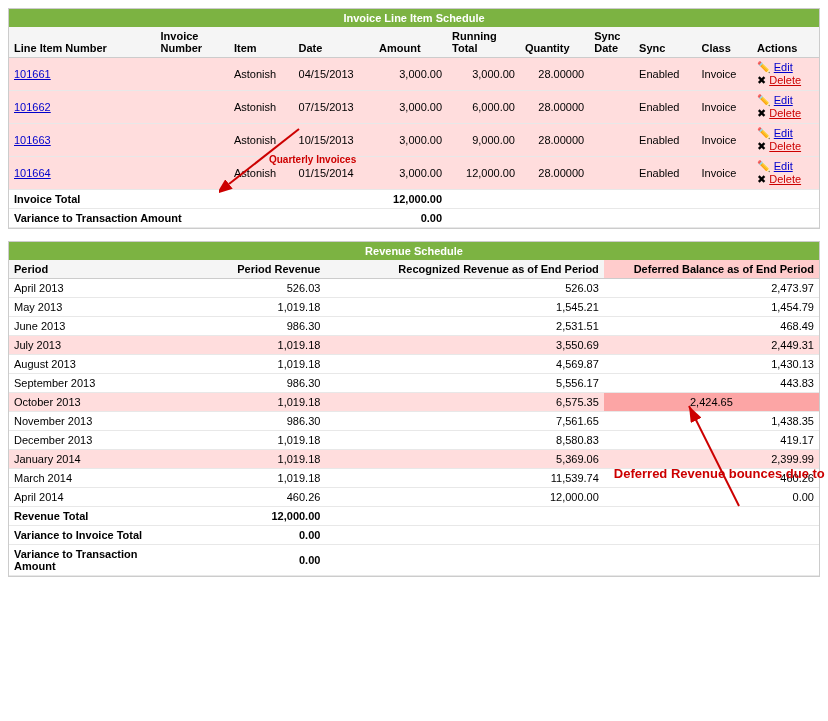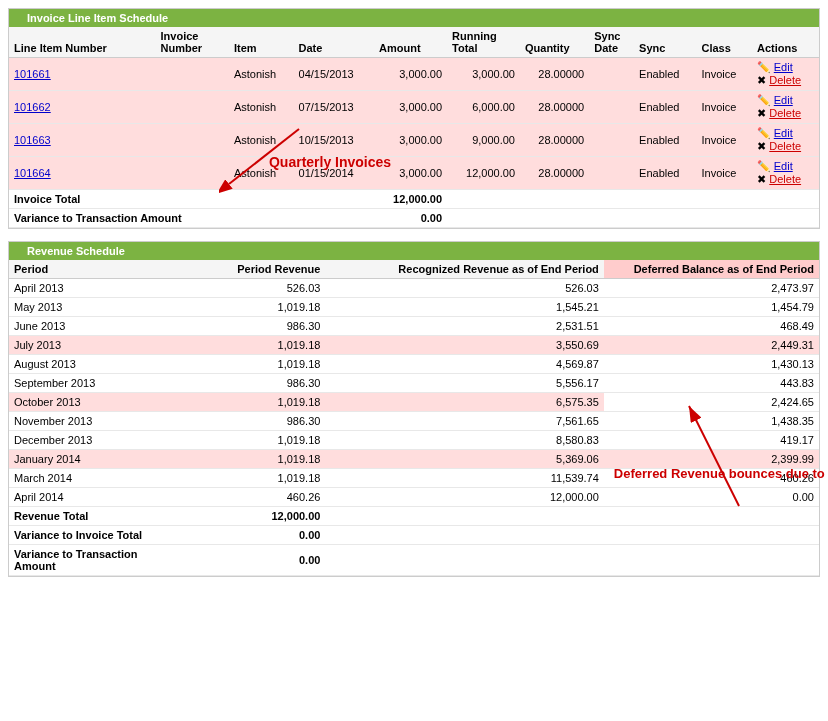--- a/index.html
+++ b/index.html
@@ -1,35 +1,35 @@
 <!DOCTYPE html>
 <html><head>
   <meta charset="utf-8">
   <style>
     * { box-sizing: border-box; margin: 0; padding: 0; }
     body { font-family: Arial, sans-serif; font-size: 11px; background: #fff; width: 828px; }
 
     .section { border: 1px solid #ccc; margin: 8px; }
-    .section-header { background: #7cb342; color: #fff; font-weight: bold; padding: 3px 18px; font-size: 11px; }
+    .section-header { background: #7cb342; color: #fff; font-weight: bold; padding: 3px 18px; font-size: 11px; text-align: center; }
 
     table { width: 100%; border-collapse: collapse; }
     th { background: #f5f5f5; font-weight: bold; text-align: left; padding: 3px 5px; border-bottom: 1px solid #ccc; font-size: 11px; vertical-align: bottom; }
     td { padding: 3px 5px; border-bottom: 1px solid #e8e8e8; font-size: 11px; vertical-align: middle; }
 
     .row-pink { background-color: #fdd; }
 
     .link { color: #00c; text-decoration: underline; cursor: pointer; }
     .delete-link { color: #c00; text-decoration: none; }
 
     .action-cell { white-space: nowrap; }
 
     .invoice-total-row td { font-weight: bold; border-top: 1px solid #999; border-bottom: 1px solid #e8e8e8; margin-top: 17px; }
     .variance-row td { font-weight: bold; }
 
-    .annotation-red { color: #cc0000; font-size: 14px; font-weight: bold; }
+    .annotation-red { color: #cc0000; font-size: 10px; font-weight: bold; }
 
     
     .rev-header-highlight { background-color: #fcc; font-weight: bold; padding-left: 20px; }
     .rev-row-highlight { background-color: #fdd; }
 
     .num { text-align: right; }
   </style>
 </head>
 <body>
 
@@ -200,21 +200,21 @@
         <tr>
     <td>September 2013</td>
     <td class="num">986.30</td>
     <td class="num">5,556.17</td>
     <td class="num" style="">443.83</td>
   </tr>
         <tr class="rev-row-highlight">
     <td>October 2013</td>
     <td class="num">1,019.18</td>
     <td class="num">6,575.35</td>
-    <td class="num rev-row-highlight" style="background-color:#ffffff;">2,424.65</td>
+    <td class="num rev-row-highlight" style="background-color:#fca5a5;text-align:center;">2,424.65</td>
   </tr>
         <tr>
     <td>November 2013</td>
     <td class="num">986.30</td>
     <td class="num">7,561.65</td>
     <td class="num" style="">1,438.35</td>
   </tr>
         <tr>
     <td>December 2013</td>
     <td class="num">1,019.18</td>

